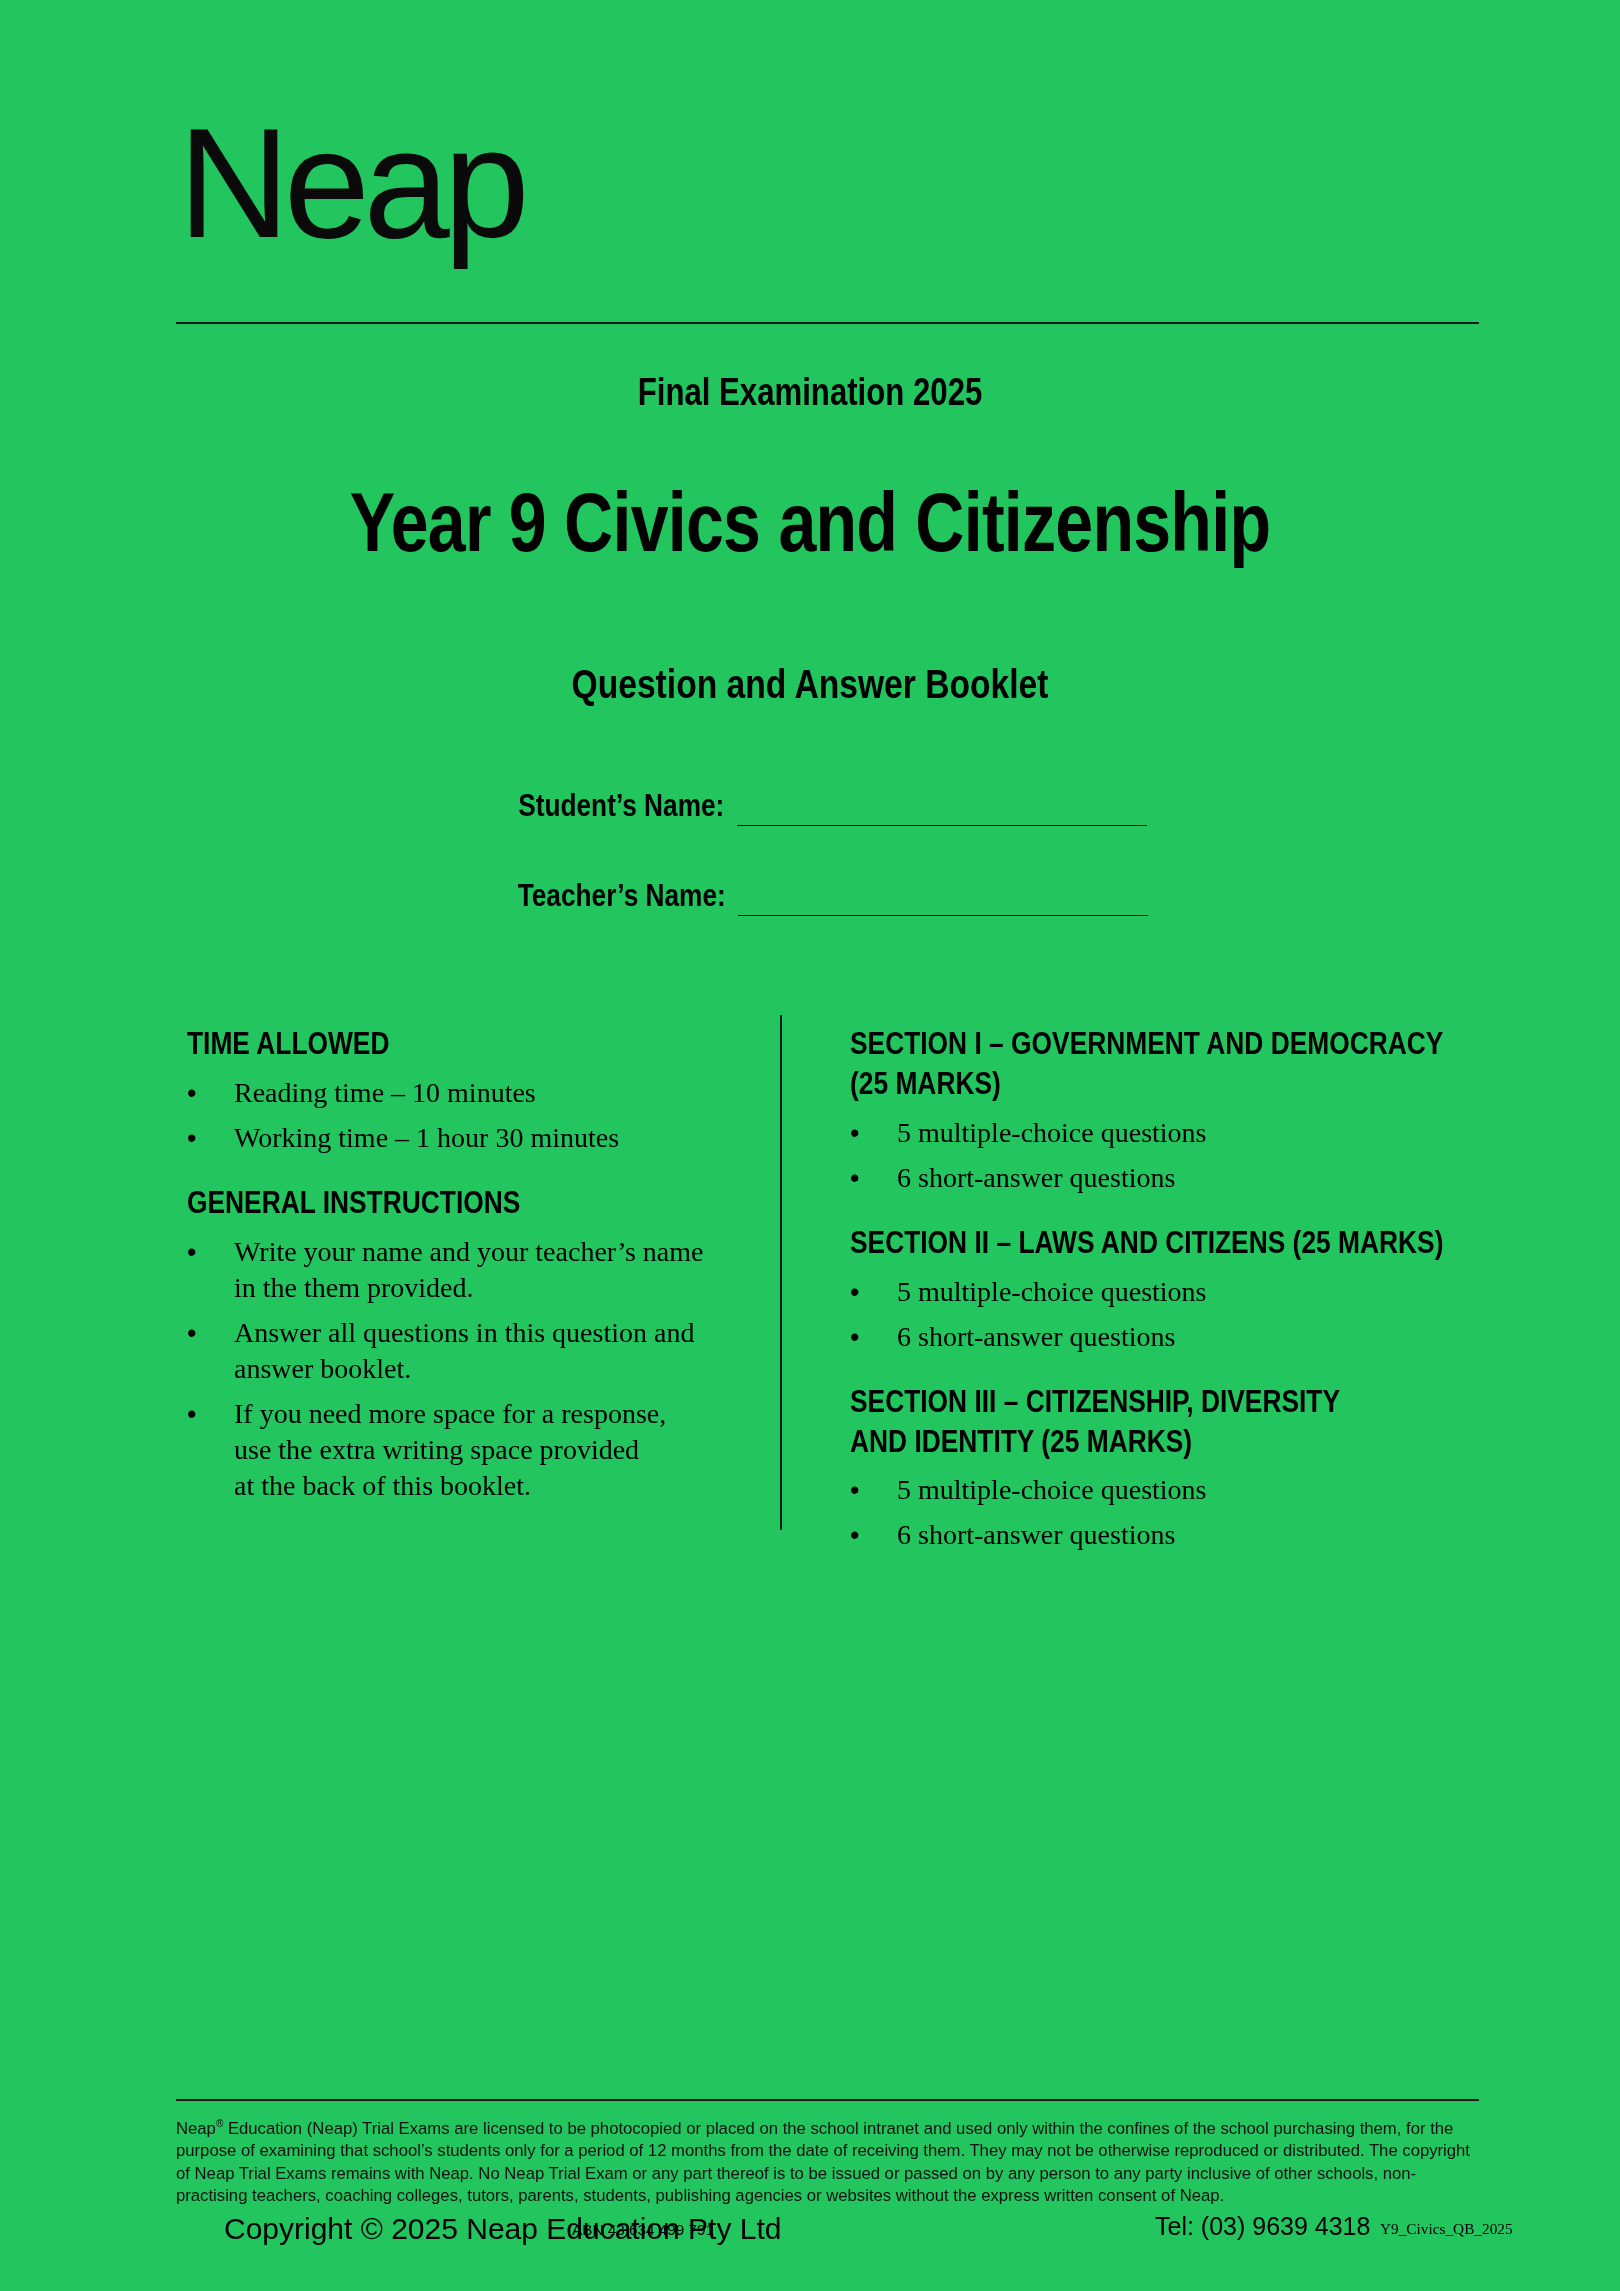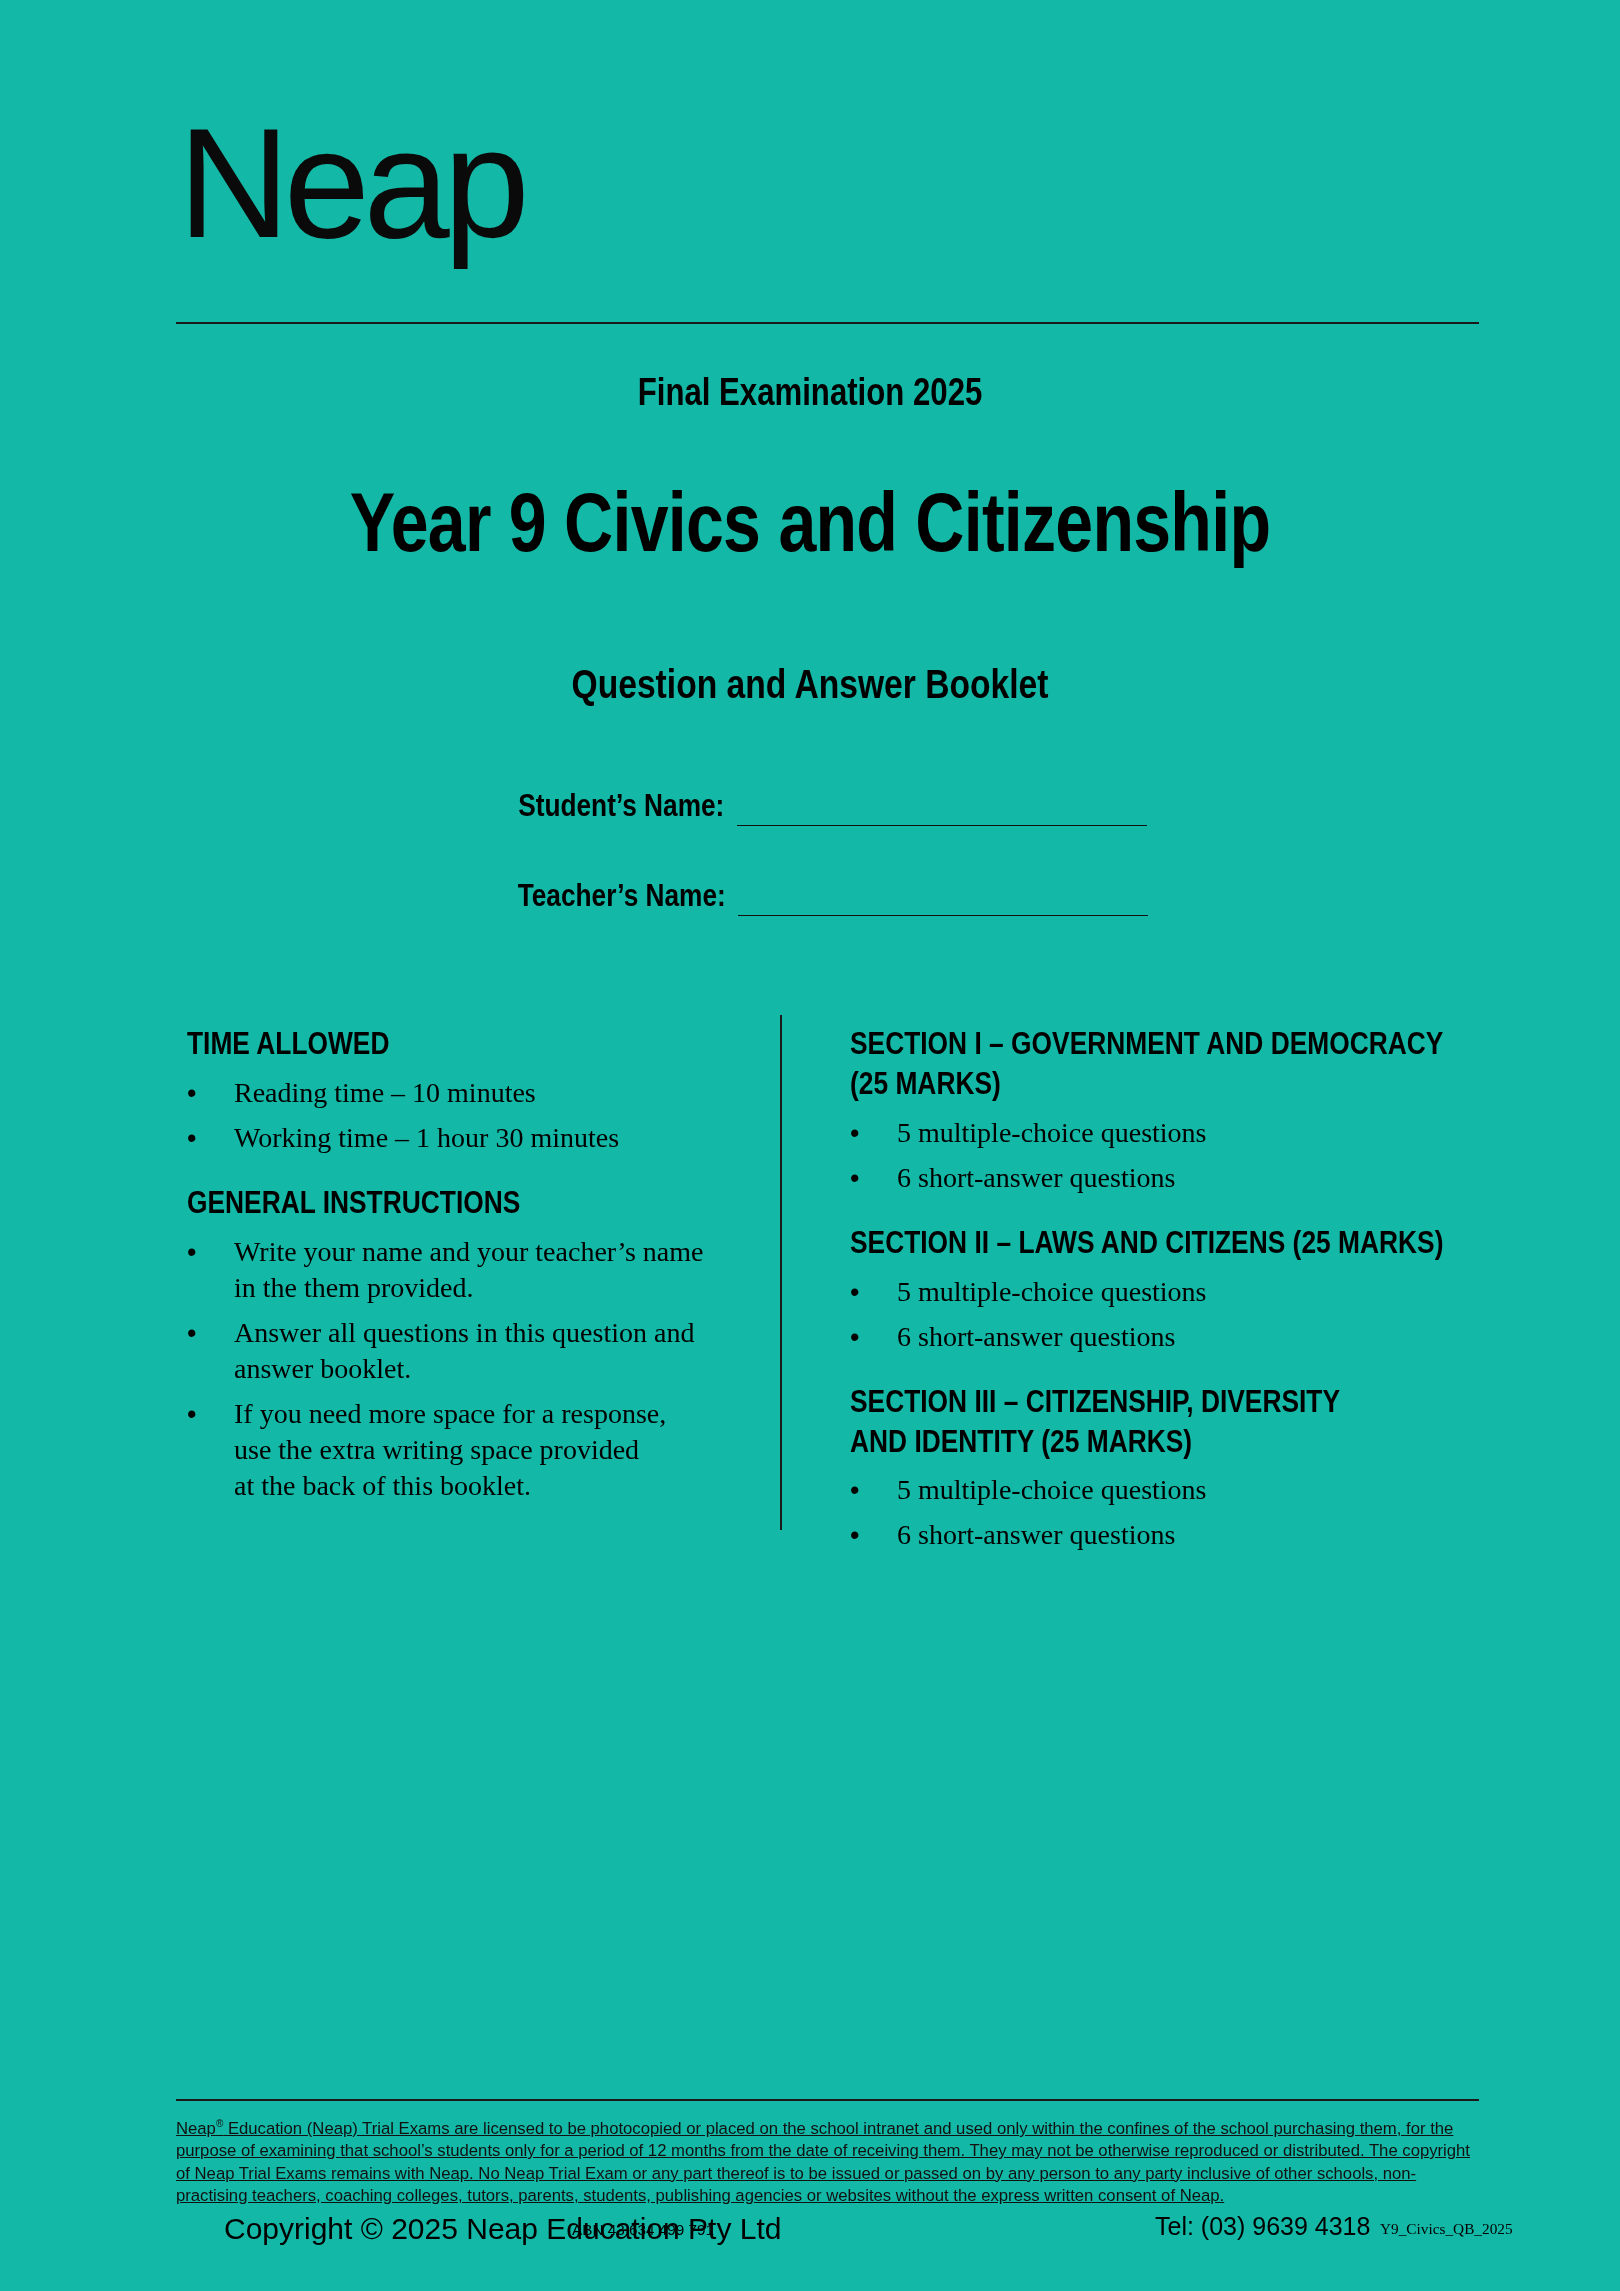--- a/index.html
+++ b/index.html
@@ -1,19 +1,19 @@
 <!DOCTYPE html>
 <html style="font-size:14.4px"><head>
 <meta charset="utf-8">
 <style>
   html,body { margin:0; padding:0; background:#888; }
   .page {
     position:relative;
     width:1620px; height:2292px;
-    background:#14b8a6;
+    background:#22c55e;
     font-family:"Liberation Sans", sans-serif;
     color:#000;
     overflow:hidden;
   }
   
   .logo {
     position:absolute; left:178px; top:106px;
     font-size:155px; line-height:1; font-weight:400;
     letter-spacing:-6.3px; color:#0a0a0a;
   }
@@ -63,21 +63,21 @@
   .li { display:flex; margin-bottom:9px; }
   .li .b { width:47px; flex:none; font-size:27px; line-height:36px; }
   .li .t {
     flex:1; font-family:"Liberation Serif", serif;
     font-size:28px; line-height:36px; white-space:pre-line;
   }
 
   
   .fineprint {
     position:absolute; left:176px; top:2113px; width:1307px;
-    font-size:16.7px; line-height:22.5px; color:#111;text-decoration:underline;
+    font-size:16.7px; line-height:22.5px; color:#111;
   }
   .fineprint sup { font-size:10px; }
   .copyrow {
     position:absolute; left:176px; top:2212px; width:1307px; height:36px;
   }
   .copyrow span { position:absolute; white-space:nowrap; }
   .cp-main { left:0; top:0; font-size:30px;margin-left:48px; }
   .cp-abn  { left:389px; top:9px; font-size:15.3px;padding-left:7px; }
   .cp-addr { left:515px; top:0; font-size:25px; }
   .cp-tel  { left:979px; top:0; font-size:25px; }

